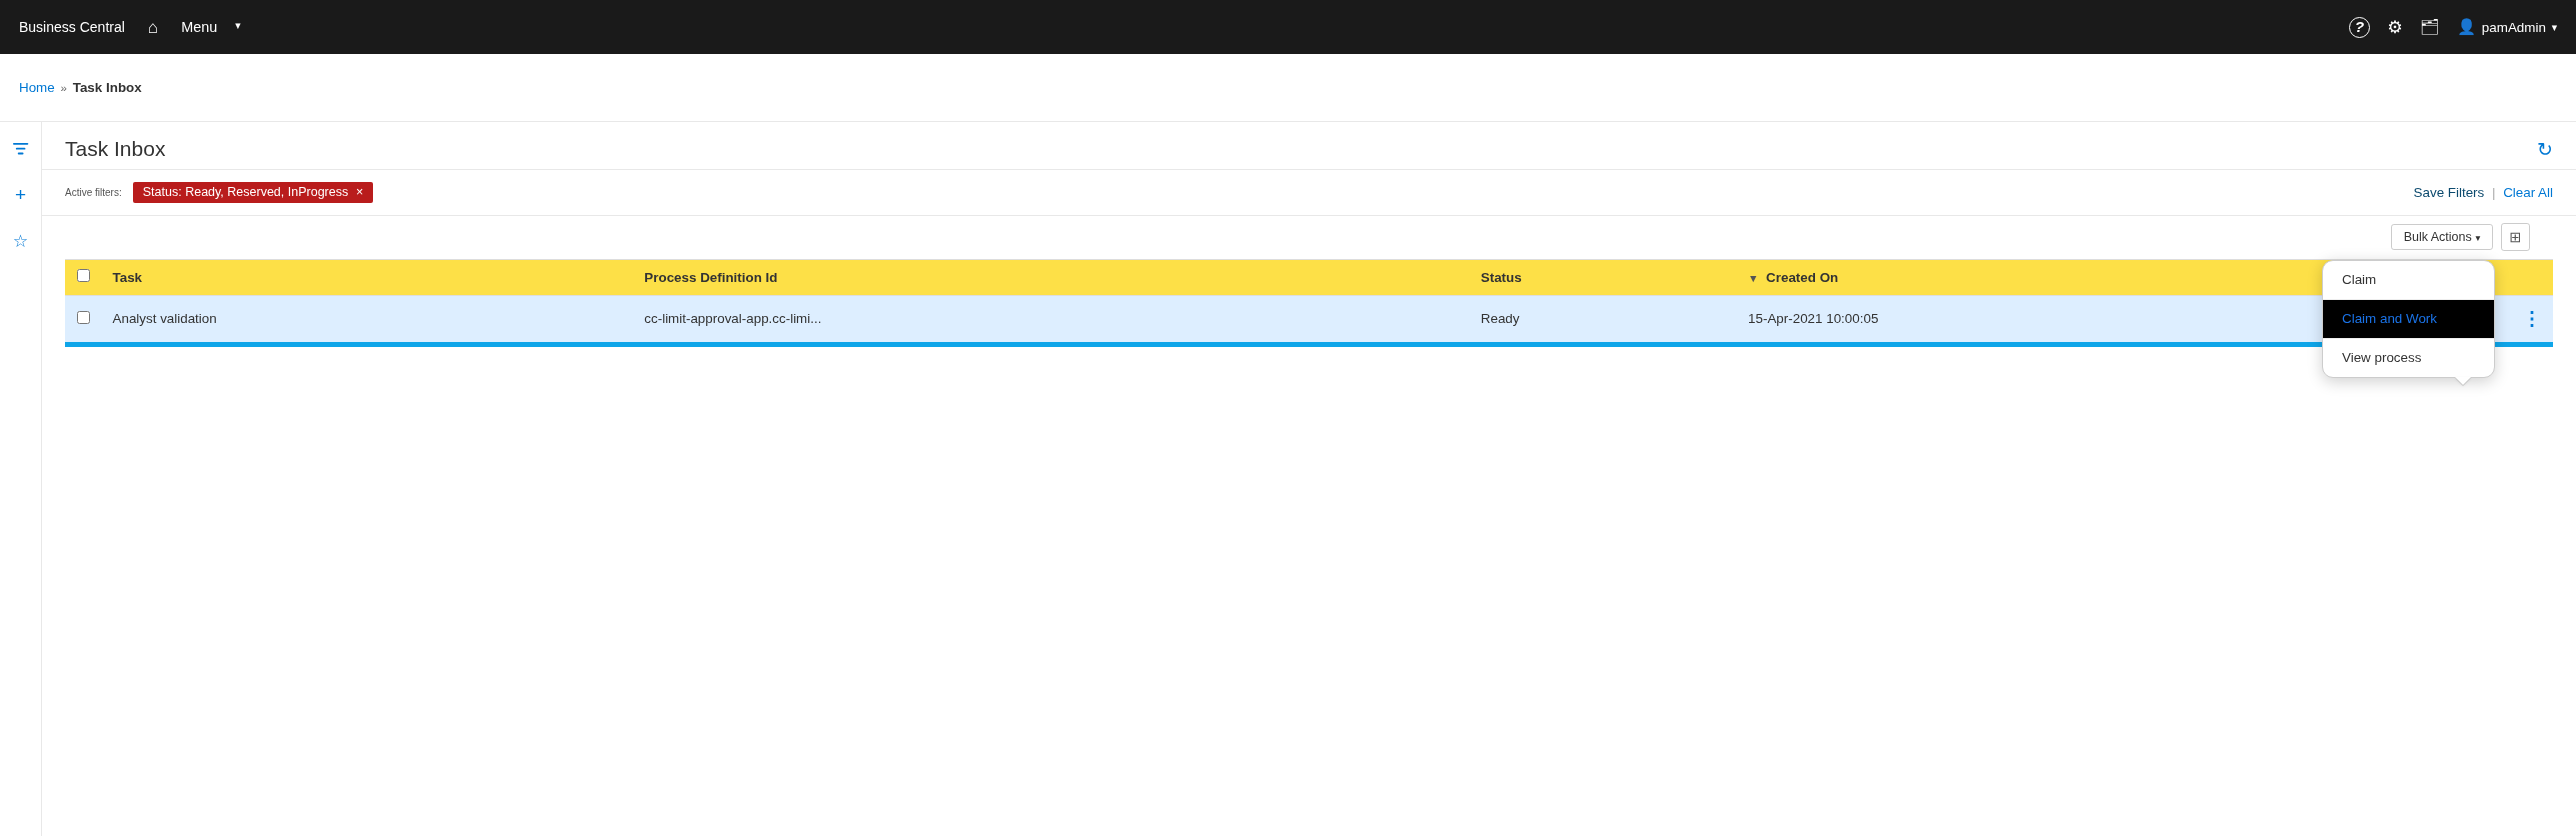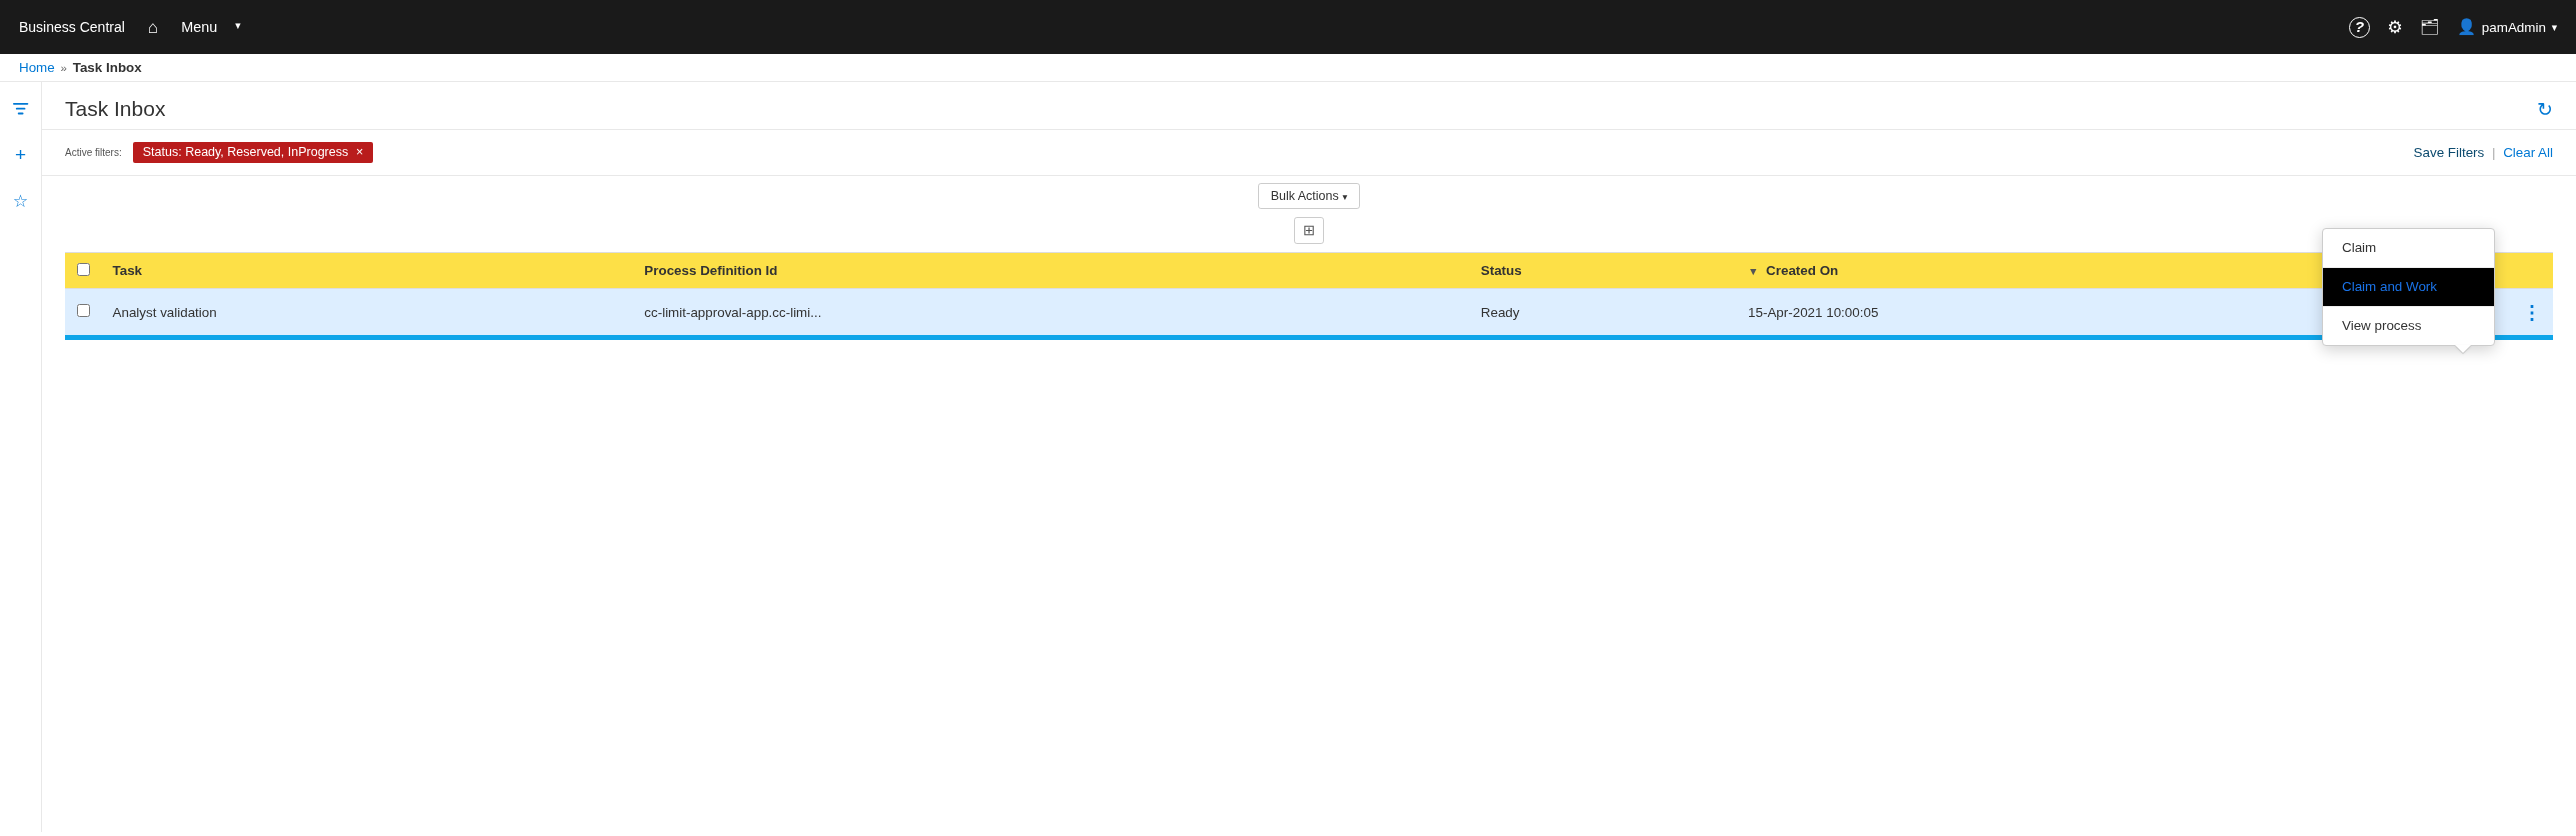--- a/index.html
+++ b/index.html
@@ -50,21 +50,21 @@
       display: flex;
       align-items: center;
       gap: 5.8px;
       color: #fff;
       cursor: pointer;
       font-size: 13.4px;
     }
 
     
     .breadcrumb {
-      padding: 6px 19px;
+      padding: 26px 19px;
       font-size: 13.4px;
       border-bottom: 1px solid #e8e8e8;
       display: flex;
       align-items: center;
       gap: 5.8px;
     }
     .breadcrumb .bc-home {
       color: #0078d4;
       cursor: pointer;
     }
@@ -179,21 +179,20 @@
     }
 
     
     .toolbar {
       display: flex;
       align-items: center;
       justify-content: flex-end;
       padding: 7.7px 23px;
       gap: 7.7px;
       position: relative;
-      flex-direction: column;
     }
     .toolbar-btn {
       border: 1px solid #ccc;
       background: #fff;
       color: #333;
       padding: 4.8px 11.5px;
       border-radius: 2.9px;
       cursor: pointer;
       font-size: 12.5px;
       display: flex;
@@ -258,25 +257,25 @@
       color: #0078d4;
       font-size: 19px;
       cursor: pointer;
       font-weight: bold;
     }
 
     
     .context-menu {
       position: absolute;
       right: 58px;
-      top: 52px;
+      top: 44px;
       background: #fff;
       border: 1px solid #ccc;
       box-shadow: 0 3.8px 15.4px rgba(0,0,0,0.18);
-      border-radius: 4px;
+      border-radius: 11px;
       z-index: 100;
       min-width: 173px;
     }
     .context-menu-item {
       padding: 11.5px 19px;
       font-size: 13.4px;
       color: #333;
       cursor: pointer;
       white-space: nowrap;
     }

